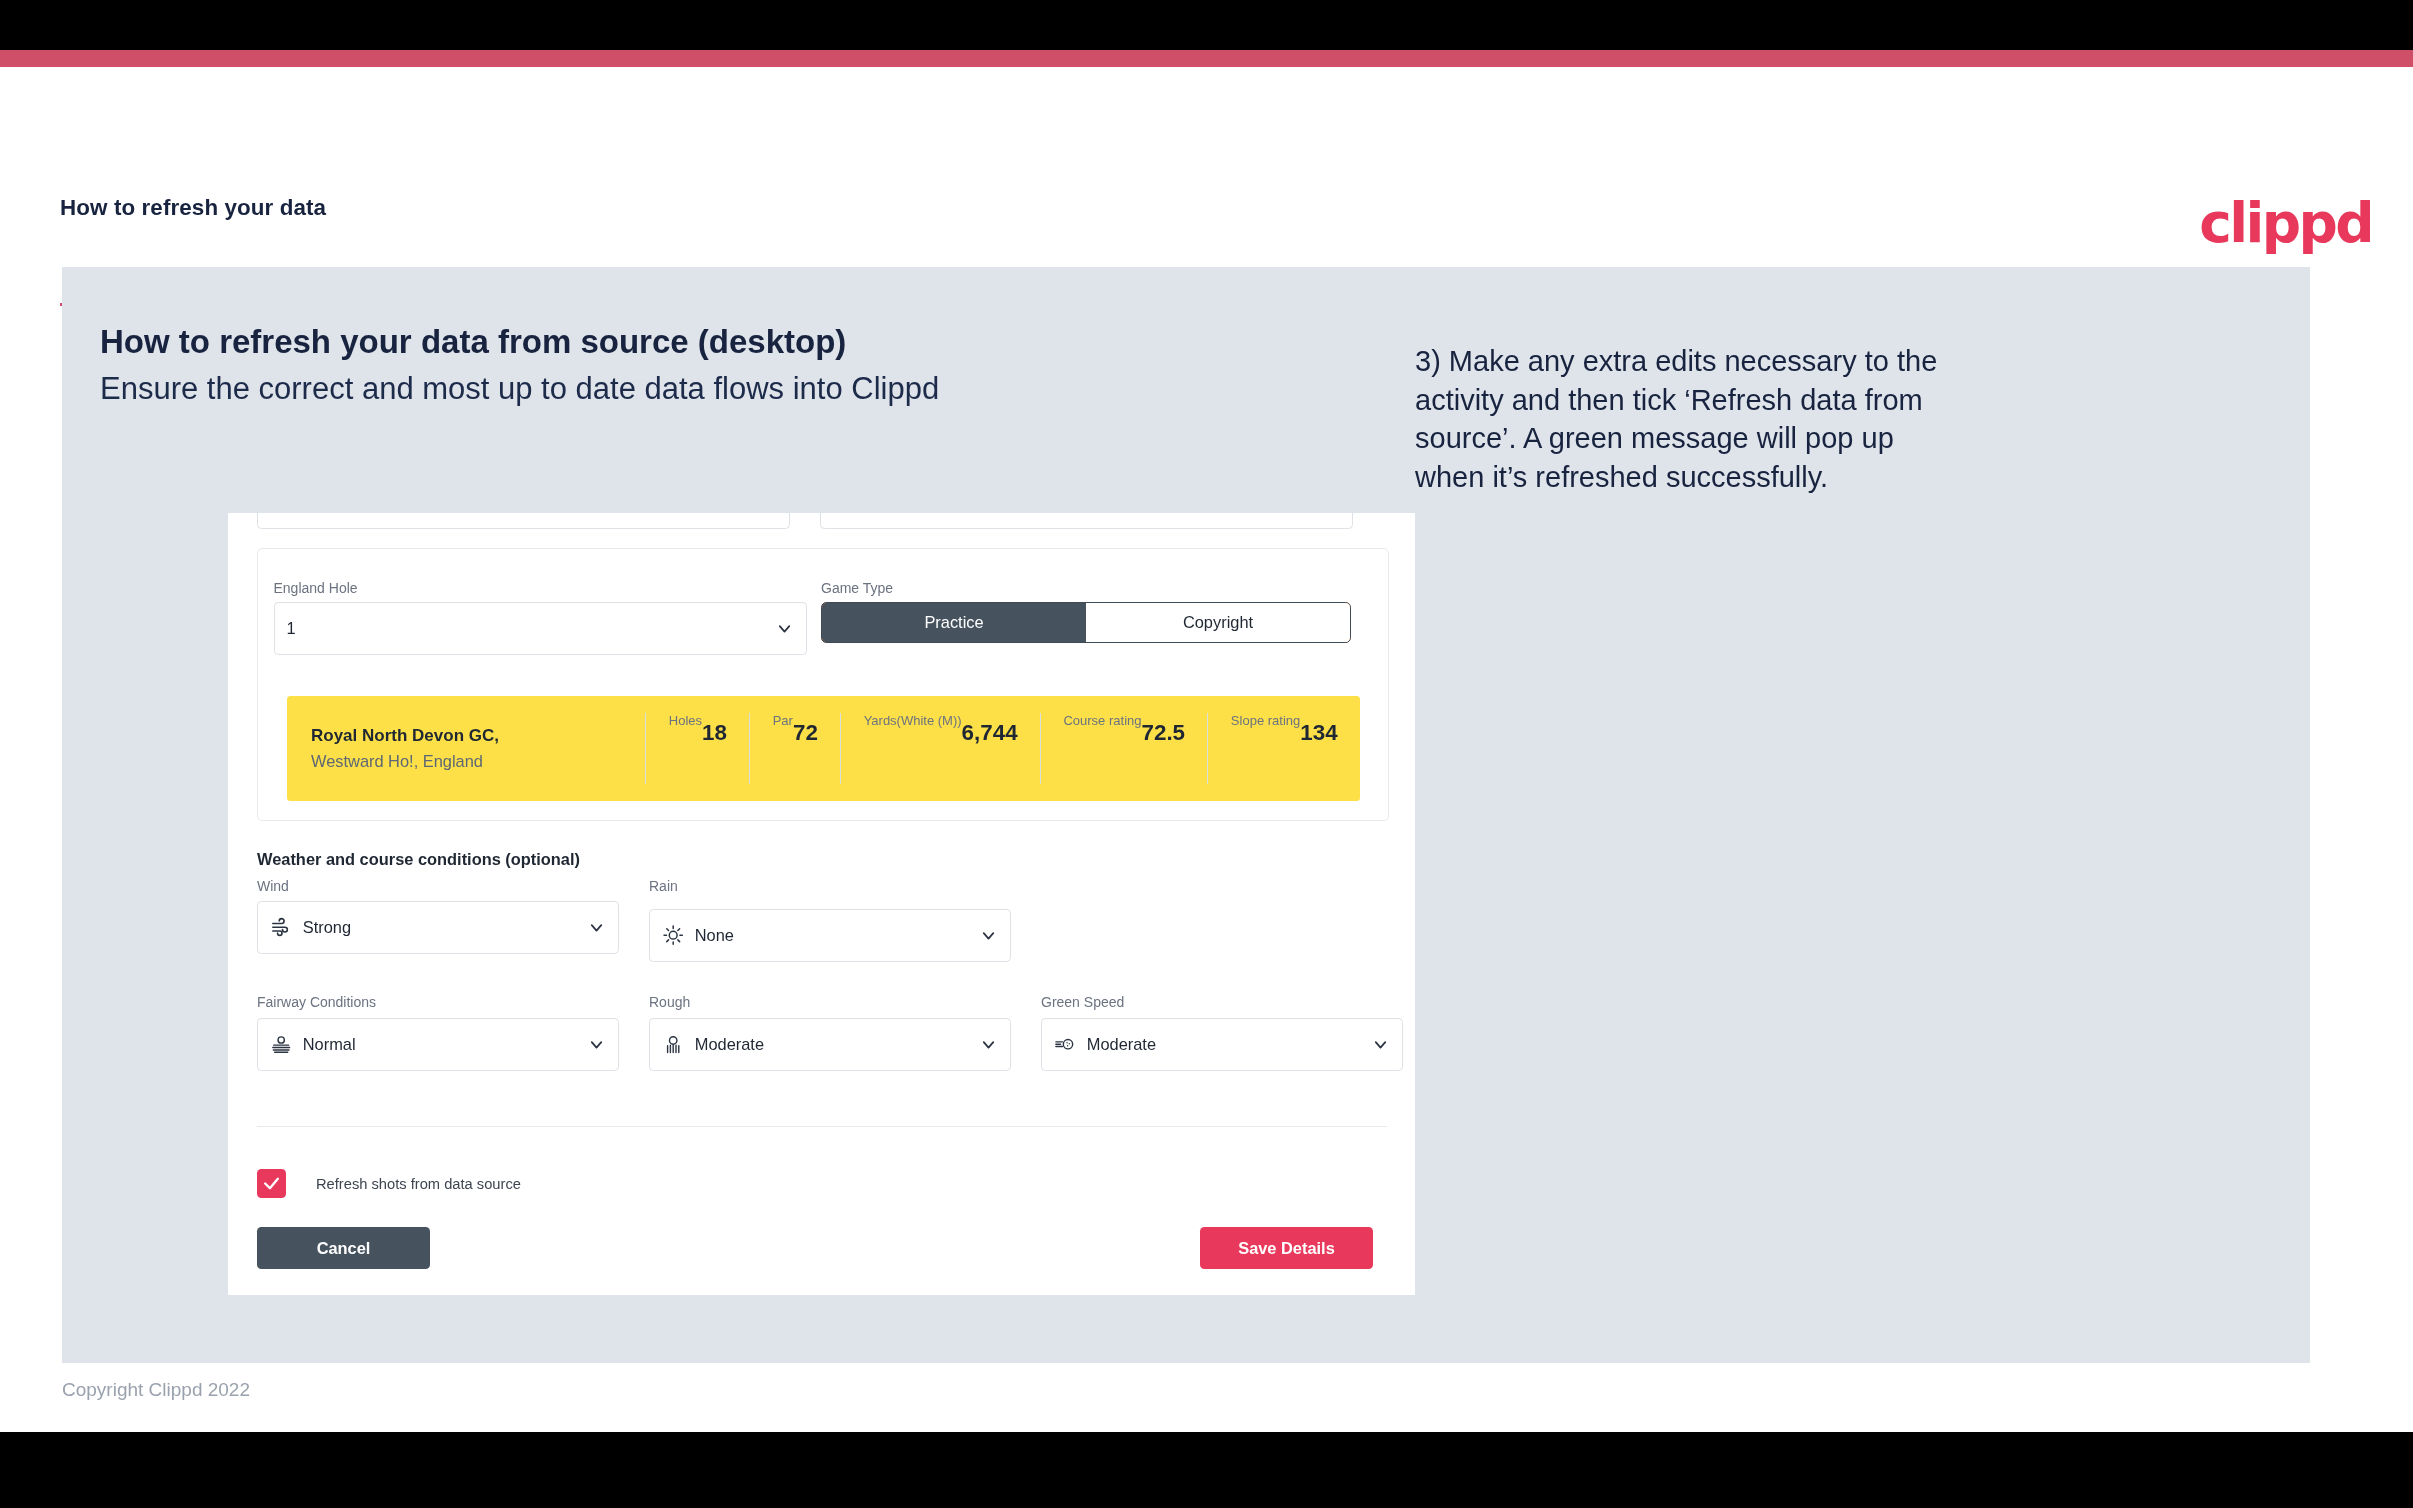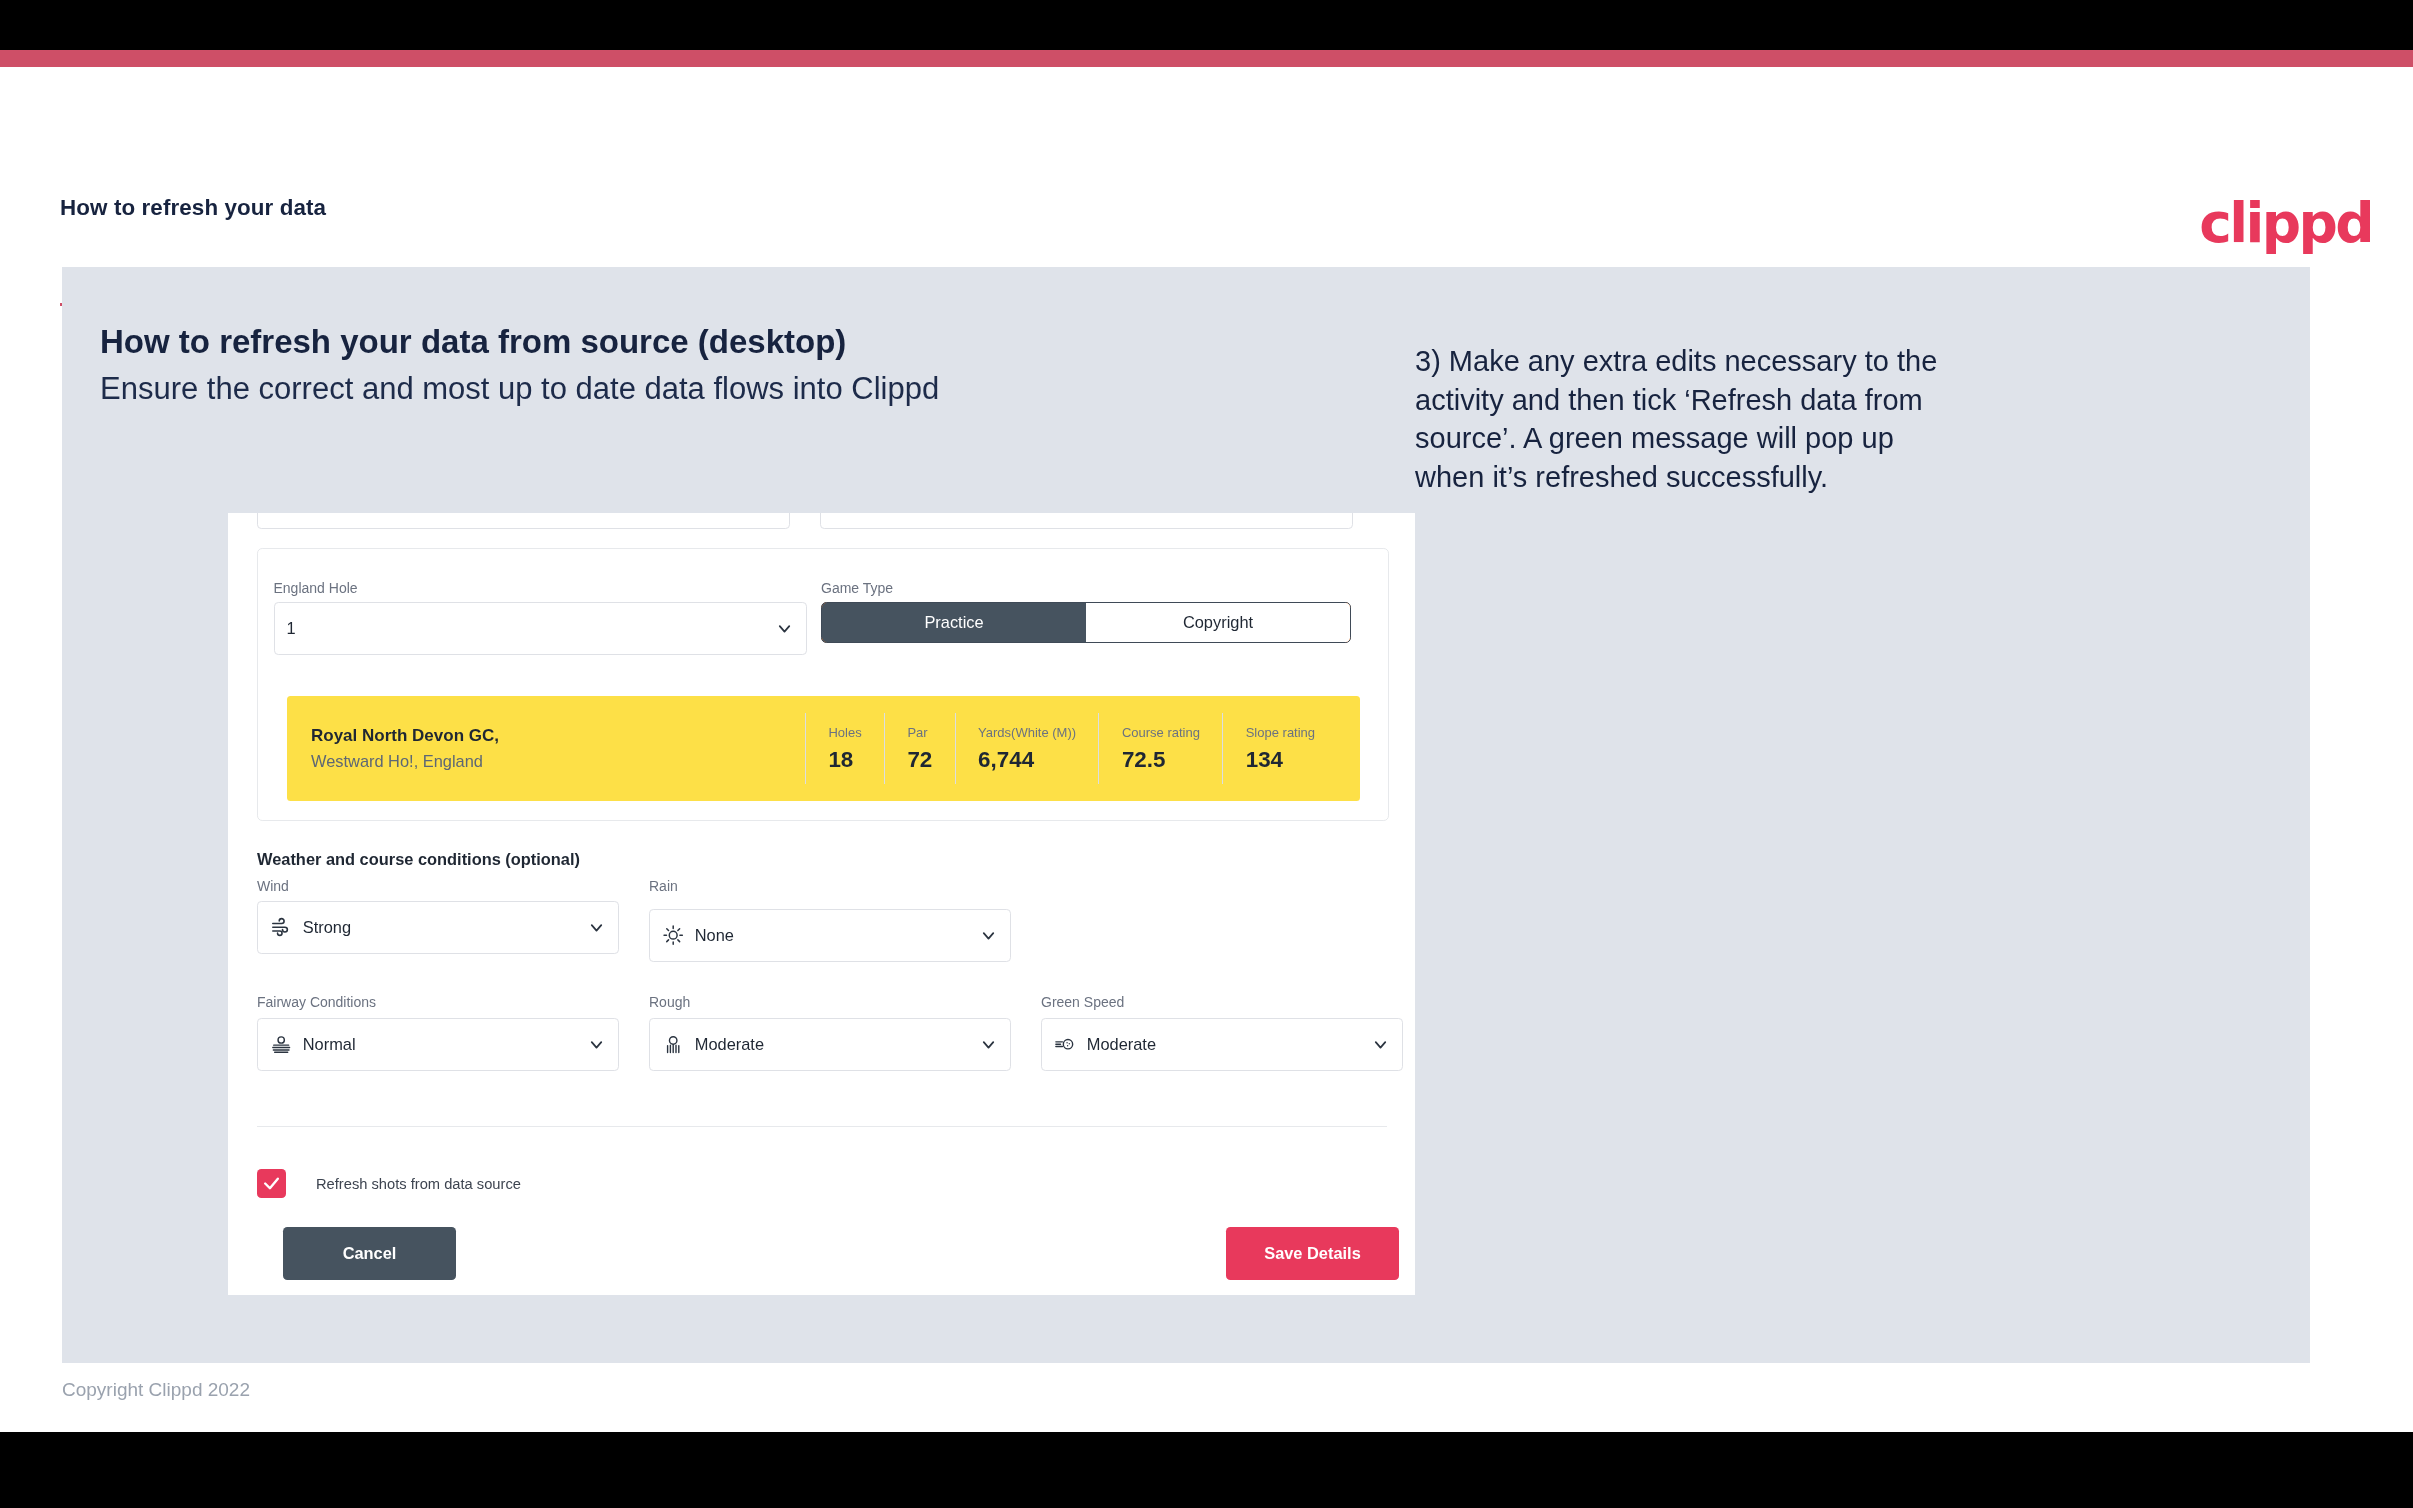--- a/index.html
+++ b/index.html
@@ -91,21 +91,21 @@
   
   .course-strip {
     position:absolute; left:29px; top:147px; width:1073px; height:105px;
     background:#fde047; border-radius:3.5px; display:flex; align-items:center;
   }
   .course-name-wrap { width:518px; padding-left:24px; }
   .course-name { font-size:17px; font-weight:700; color:#1f2733; }
   .course-loc  { font-size:16.4px; font-weight:400; color:#5d6775; margin-top:6px; }
   .stat {
     height:71px; padding:0 22.4px; border-left:0.9px solid #dcdee2;
-    display:flex; flex-direction:column; justify-content:center;
+    display:flex; flex-direction:row; justify-content:center;
   }
   .stat-label { font-size:13px; color:#6b7280; white-space:nowrap; }
   .stat-value { font-size:22.4px; color:#1f2733; font-weight:700; margin-top:7px; }
 
   
   .sect-title {
     position:absolute; left:29px; top:337px;
     font-size:16.4px; font-weight:700; color:#1f2733;
   }
   .cond-icon { width:22.4px; height:22.4px; flex:none; margin-right:10.4px; }
@@ -113,23 +113,23 @@
   
   .chk-row { position:absolute; left:29px; top:656px; display:flex; align-items:center;gap:16px; }
   .chk-box {
     width:29px; height:29px; border-radius:4.3px; background:#e8395c;
     display:flex; align-items:center; justify-content:center; flex:none;
   }
   .chk-label { font-size:14.7px; color:#3d4450; margin-left:14px; }
 
   
   .btn {
-    position:absolute; height:53px; border-radius:4.3px; border:none;
+    position:absolute; height:42px; border-radius:4.3px; border:none;
     display:flex; align-items:center; justify-content:center;
-    font-size:16.4px; font-weight:700; color:#fff; font-family:"Liberation Sans", sans-serif;margin-left:26px;
+    font-size:16.4px; font-weight:700; color:#fff; font-family:"Liberation Sans", sans-serif;
   }
   .btn-cancel { left:29px;  top:714px; width:173px; background:#46535f; }
   .btn-save   { left:972px; top:714px; width:173px; background:#e8395c; }
 
   
   .instruction {
     position:absolute; left:1415px; top:342px; width:552px;
     font-size:29px; line-height:1.33; color:#17233f; font-weight:400;
   }
 

